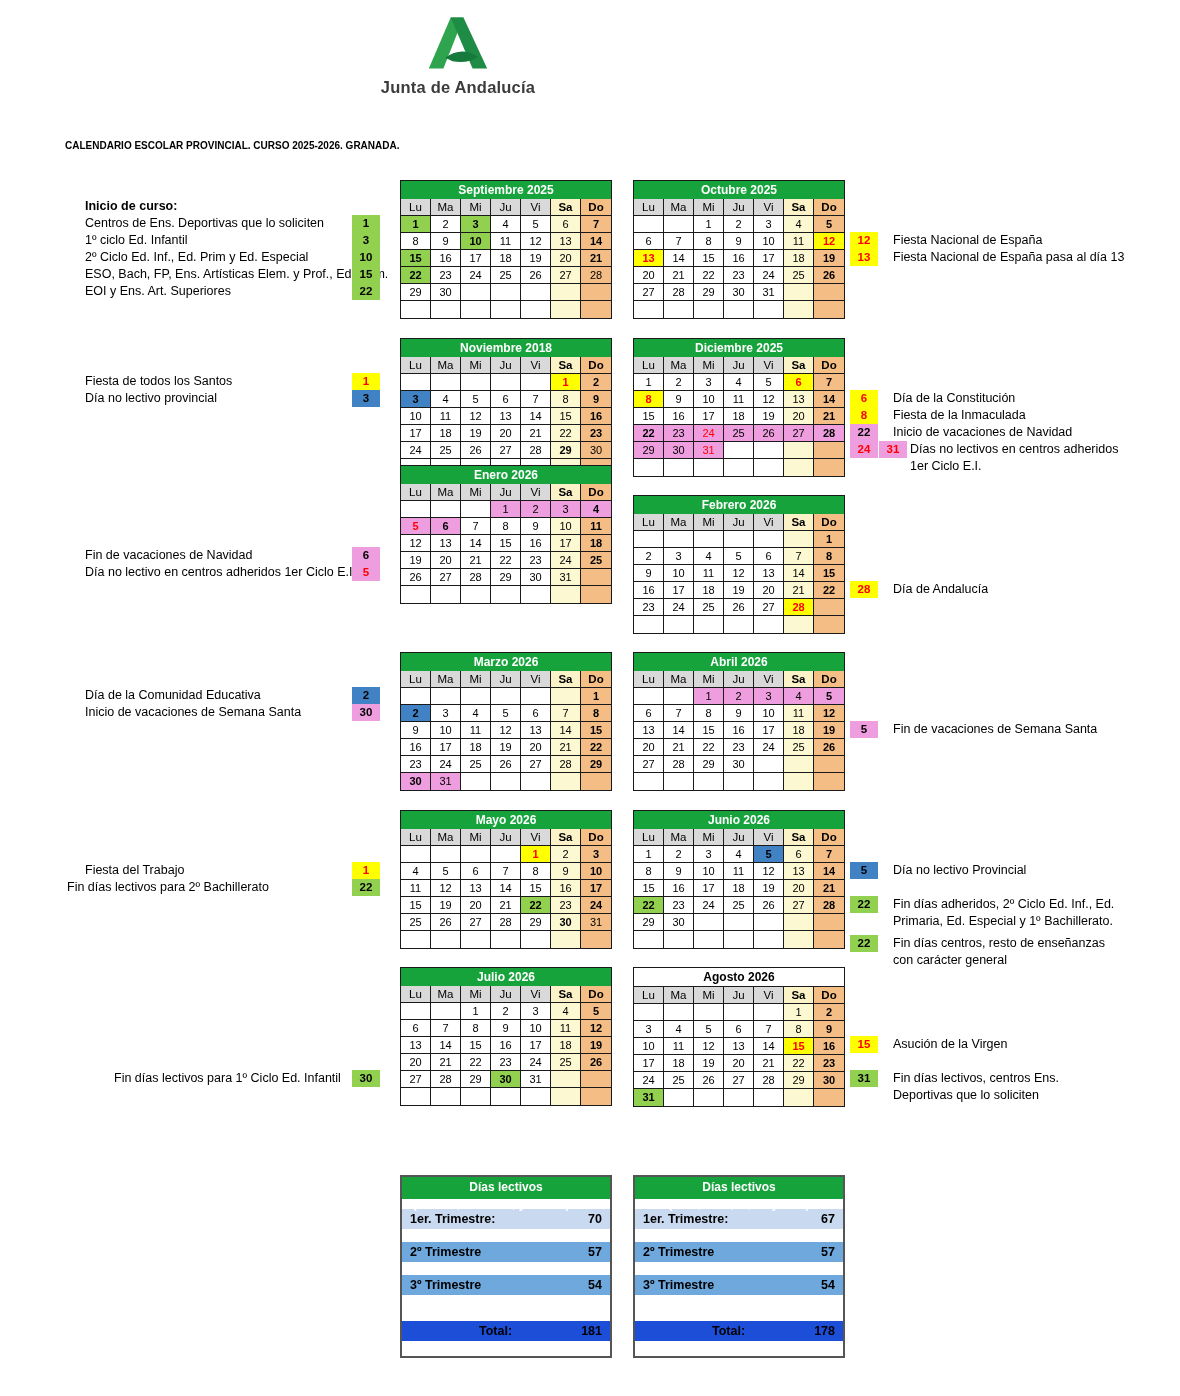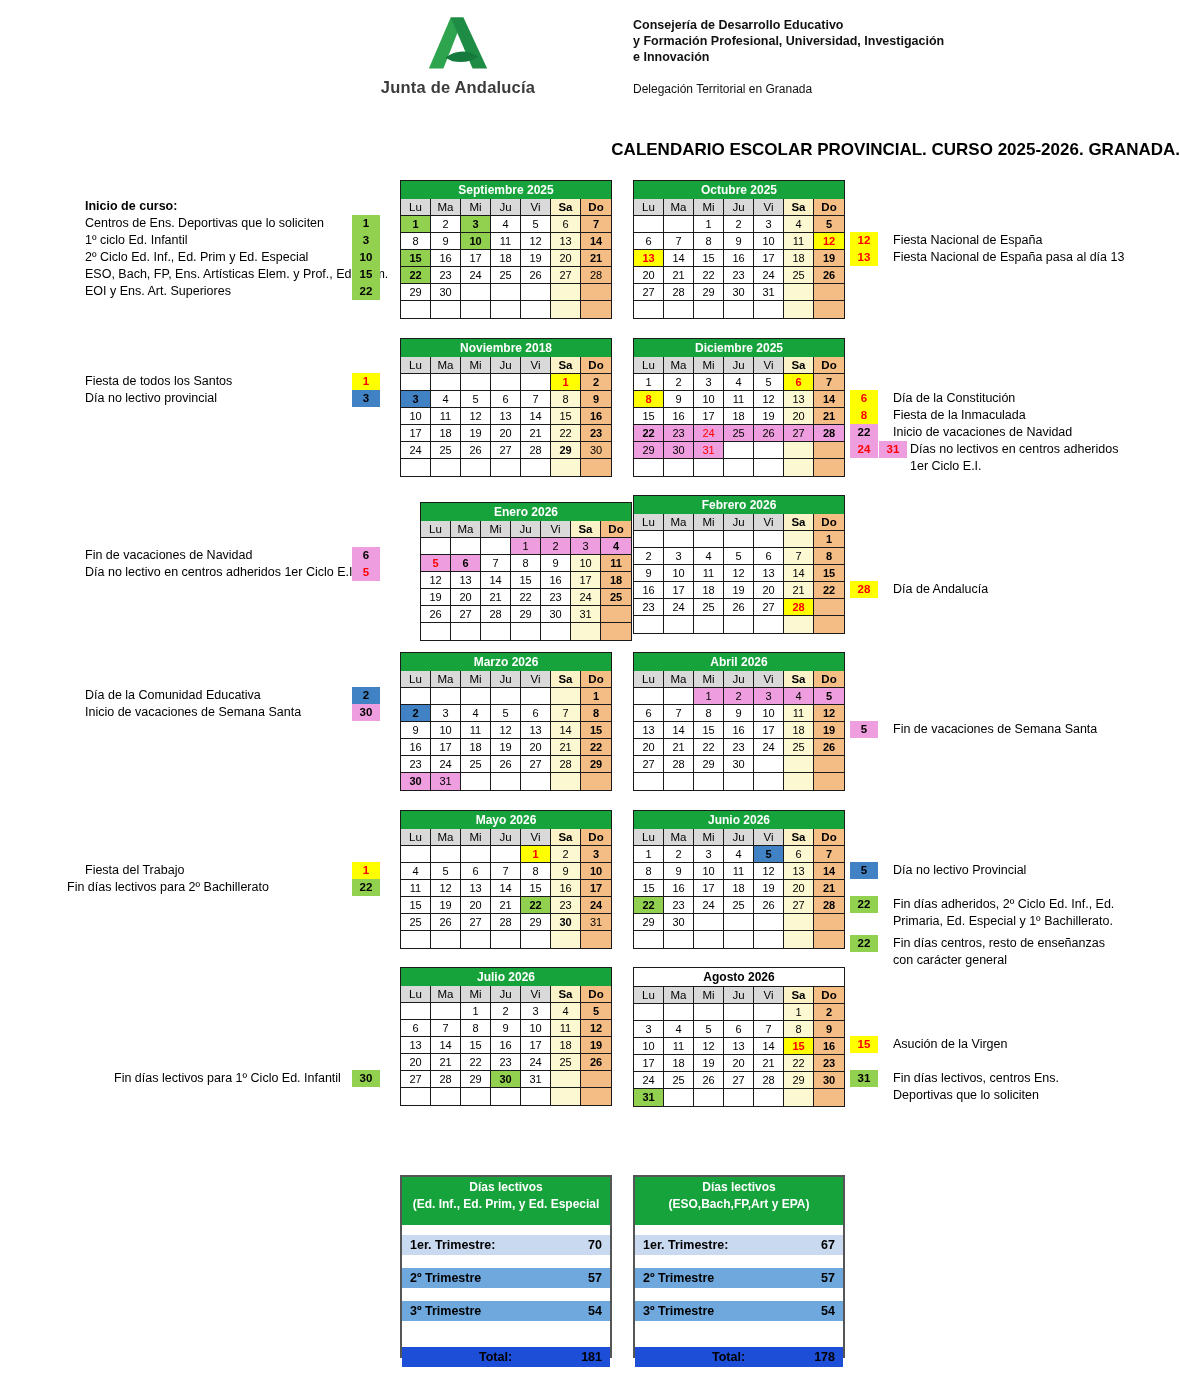--- a/index.html
+++ b/index.html
@@ -7,22 +7,22 @@
 
   
   #logo{position:absolute;left:370px;top:14px;width:176px;text-align:center;}
   #logo svg{display:block;margin:0 auto;}
   .logo-text{margin-top:4px;font-size:16.5px;font-weight:bold;color:#3c3c3b;letter-spacing:.2px;}
   #dept{position:absolute;left:633px;top:17px;}
   .dept-line{font-size:12.5px;font-weight:bold;line-height:16px;color:#111;}
   .delegation{margin-top:17px;font-size:12px;color:#111;}
 
   
-  #title{position:absolute;left:65px;top:140px;width:1115px;text-align:right;
-         font-size:17px;font-weight:bold;color:#000;}
+  #title{position:absolute;left:65px;top:140px;width:1115px;text-align:left;
+         font-size:10px;font-weight:bold;color:#000;}
 
   
   .month{position:absolute;border:1px solid #1a1a1a;background:#fff;}
   .mh{width:210px;height:18px;line-height:18px;text-align:center;font-size:12px;font-weight:bold;}
   .mh.green{background:#17A33C;color:#fff;}
   .mh.plain{background:#fff;color:#000;border-bottom:1px solid #1a1a1a;}
   .mrow{display:flex;}
   .dh,.dc{box-sizing:border-box;width:30px;height:17px;line-height:16px;text-align:center;
           border-right:1px solid #1a1a1a;border-bottom:1px solid #1a1a1a;overflow:hidden;}
   .dh:last-child,.dc:last-child{border-right:none;}
@@ -35,21 +35,21 @@
   .dc.do-c{background:#F4BD85;}
 
   
   .lab{position:absolute;font-size:12.5px;line-height:17px;white-space:nowrap;color:#000;}
   .lab.head{font-weight:bold;}
   .numbox{position:absolute;box-sizing:border-box;width:28px;height:17px;line-height:17px;
           text-align:center;font-size:11.5px;font-weight:bold;}
 
   
   .stable{position:absolute;box-sizing:border-box;width:212px;height:183px;border:2px solid #555;background:#fff;}
-  .sth{height:48px;background:#17A33C;color:#fff;text-align:center;font-weight:bold;font-size:12px;line-height:16.5px;padding-top:2px;box-sizing:border-box;}
+  .sth{height:22px;background:#17A33C;color:#fff;text-align:center;font-weight:bold;font-size:12px;line-height:16.5px;padding-top:2px;box-sizing:border-box;}
   .srow{height:20px;display:flex;align-items:center;padding:0 8px;font-weight:bold;font-size:12.5px;margin-top:13px;}
   .srow.light{background:#C9D9F0;margin-top:10px;}
   .srow.mid{background:#6FA8DC;}
   .srow.total{background:#1d4ed8;margin-top:26px;}
   .sl{flex:1;}
   .srow.total .sl{text-align:center;}
   .sv{text-align:right;}
 </style>
 </head>
 <body>
@@ -58,26 +58,20 @@
 
   <div id="logo">
     <svg width="62" height="60" viewBox="0 0 68 62">
       <polygon points="2,58 26,2 40,2 18,58" fill="#2EA44E"></polygon>
       <polygon points="26,2 40,2 66,58 50,58" fill="#1E8C44"></polygon>
       <path d="M20,46 Q38,33 56,45 Q45,53 28,50 Z" fill="#157A3C"></path>
     </svg>
     <div class="logo-text">Junta de Andalucía</div>
   </div>
 
-  <div id="dept">
-    <div class="dept-line">Consejería de Desarrollo Educativo</div>
-    <div class="dept-line">y Formación Profesional, Universidad, Investigación</div>
-    <div class="dept-line">e Innovación</div>
-    <div class="delegation">Delegación Territorial en Granada</div>
-  </div>
 
   <div id="title">CALENDARIO ESCOLAR PROVINCIAL. CURSO 2025-2026. GRANADA.</div>
 
   <div id="calendars" style="position:absolute;inset:0;">
       <div class="month" style="position: absolute; left: 400px; top: 180px;">
         <div class="mh green">Septiembre 2025</div>
         <div class="mrow">
           <div class="dh">Lu</div>
           <div class="dh">Ma</div>
           <div class="dh">Mi</div>
@@ -332,21 +326,21 @@
         <div class="mrow">
           <div class="dc"></div>
           <div class="dc"></div>
           <div class="dc"></div>
           <div class="dc"></div>
           <div class="dc"></div>
           <div class="dc sa-c"></div>
           <div class="dc do-c"></div>
         </div>
       </div>
-      <div class="month" style="position: absolute; left: 400px; top: 502px; margin-left: 20px;">
+      <div class="month" style="position: absolute; left: 400px; top: 465px;">
         <div class="mh green">Enero 2026</div>
         <div class="mrow">
           <div class="dh">Lu</div>
           <div class="dh">Ma</div>
           <div class="dh">Mi</div>
           <div class="dh">Ju</div>
           <div class="dh">Vi</div>
           <div class="dh sa">Sa</div>
           <div class="dh do">Do</div>
         </div>

